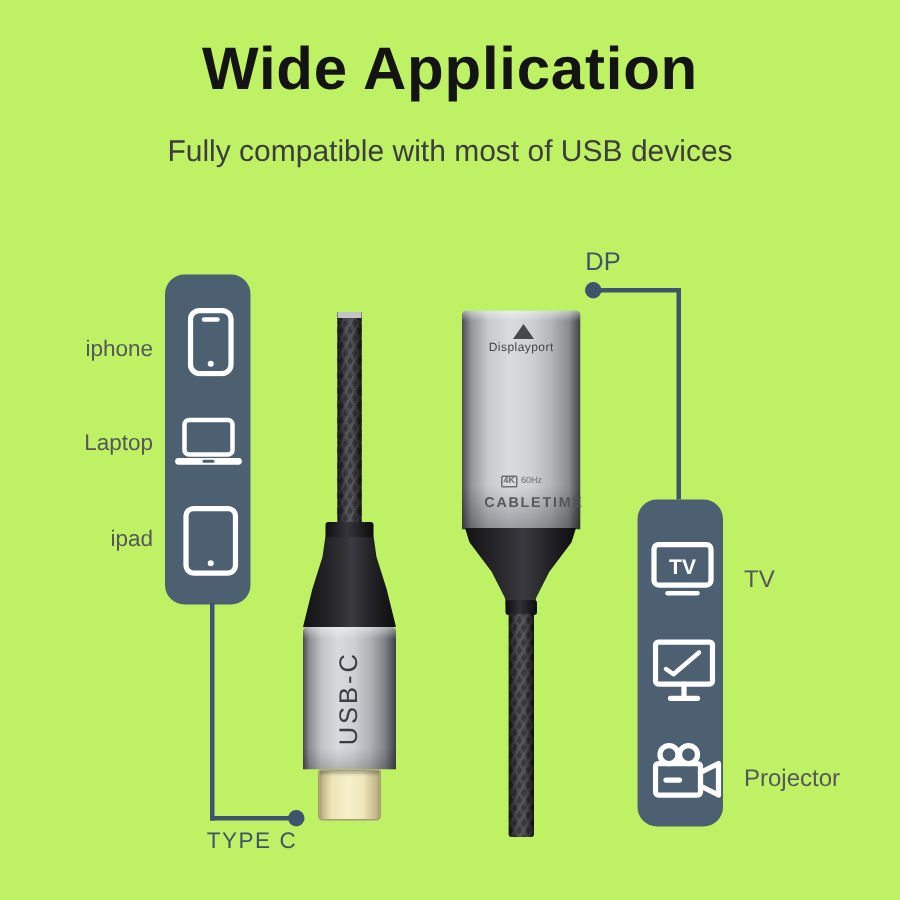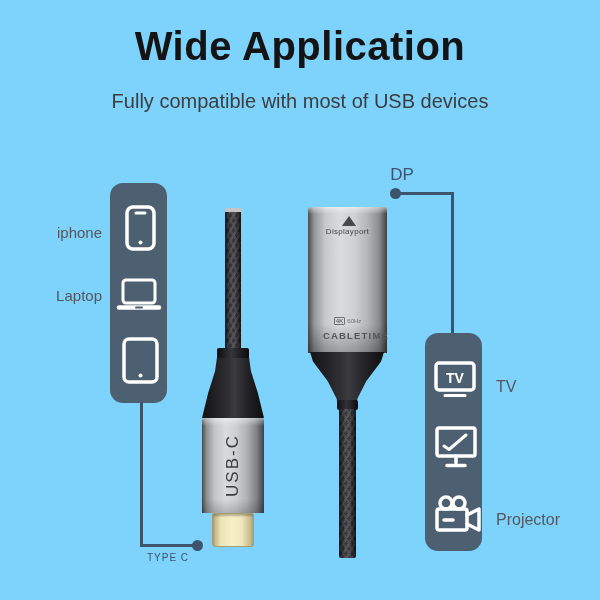--- a/index.html
+++ b/index.html
@@ -1,17 +1,17 @@
 <!DOCTYPE html>
 <html><head>
 <meta charset="utf-8">
 <style>
   html,body{margin:0;padding:0;background:#fff;}
   #stage{
-    position:relative;width:600px;height:600px;background:#7dd3fc;overflow:hidden;
+    position:relative;width:600px;height:600px;background:#bef264;overflow:hidden;
     font-family:"Liberation Sans",sans-serif;
   }
   .abs{position:absolute;}
   
   .title{
     left:0;top:24px;width:600px;text-align:center;
     font-size:40px;font-weight:bold;color:#141414;letter-spacing:.5px;
   }
   .subtitle{
     left:0;top:90px;width:600px;text-align:center;
@@ -107,25 +107,26 @@
   </span>
   <span class="abs icon" style="left:122px;top:337px;">
     <svg width="37" height="47" viewBox="0 0 37 47" fill="none" stroke="#fff" stroke-width="3.5" stroke-linecap="round">
       <rect x="2" y="2" width="33" height="43" rx="5"></rect>
       <circle cx="18.5" cy="38.5" r="2" fill="#fff" stroke="none"></circle>
     </svg>
   </span>
 
   <div class="abs side-label llabel" style="top:287px;">Laptop</div>
   <div class="abs side-label llabel" style="top:224px;">iphone</div>
+  <div class="abs side-label llabel" style="top:351px;">ipad</div>
 
   <div class="abs cline" style="left:140px;top:402px;width:3px;height:145px;"></div>
   <div class="abs cline" style="left:140px;top:544px;width:58px;height:3px;"></div>
   <div class="abs dot" style="left:192px;top:540px;"></div>
-  <div class="abs callout" style="left:123px;top:552px;width:90px;text-align:center;font-size:10px;letter-spacing:1px;">TYPE C</div>
+  <div class="abs callout" style="left:123px;top:552px;width:90px;text-align:center;font-size:15px;letter-spacing:1px;">TYPE C</div>
 
   <div class="abs panel panel-right"></div>
 
   <span class="abs icon" style="left:434px;top:361px;">
     <svg width="42" height="37" viewBox="0 0 42 37" fill="none" stroke="#fff" stroke-linecap="round">
       <rect x="2" y="2" width="38" height="27" rx="3" stroke-width="3.5"></rect>
       <text x="21" y="21.5" text-anchor="middle" fill="#fff" stroke="none" style="font-family:'Liberation Sans',sans-serif;font-size:14px;font-weight:bold;">TV</text>
       <line x1="11" y1="34.5" x2="31" y2="34.5" stroke-width="3"></line>
     </svg>
   </span>

